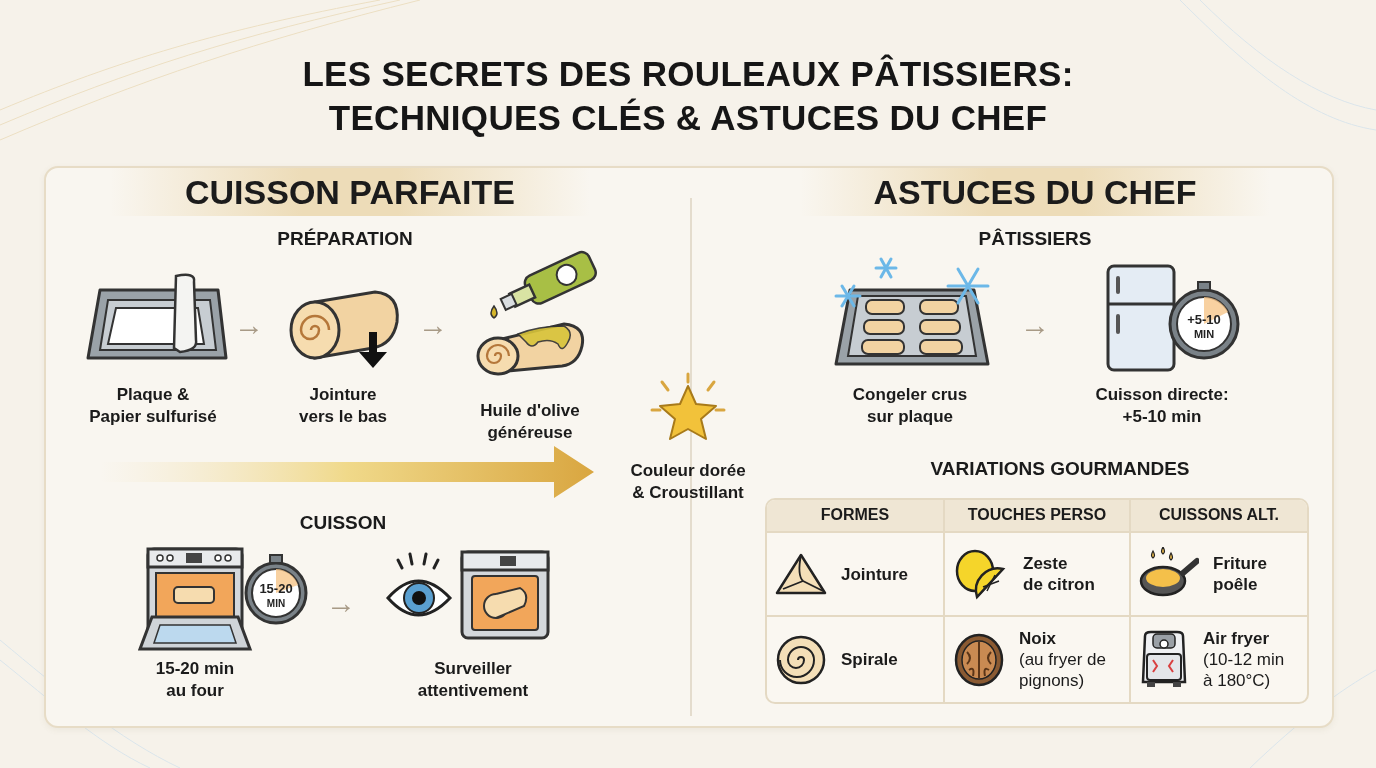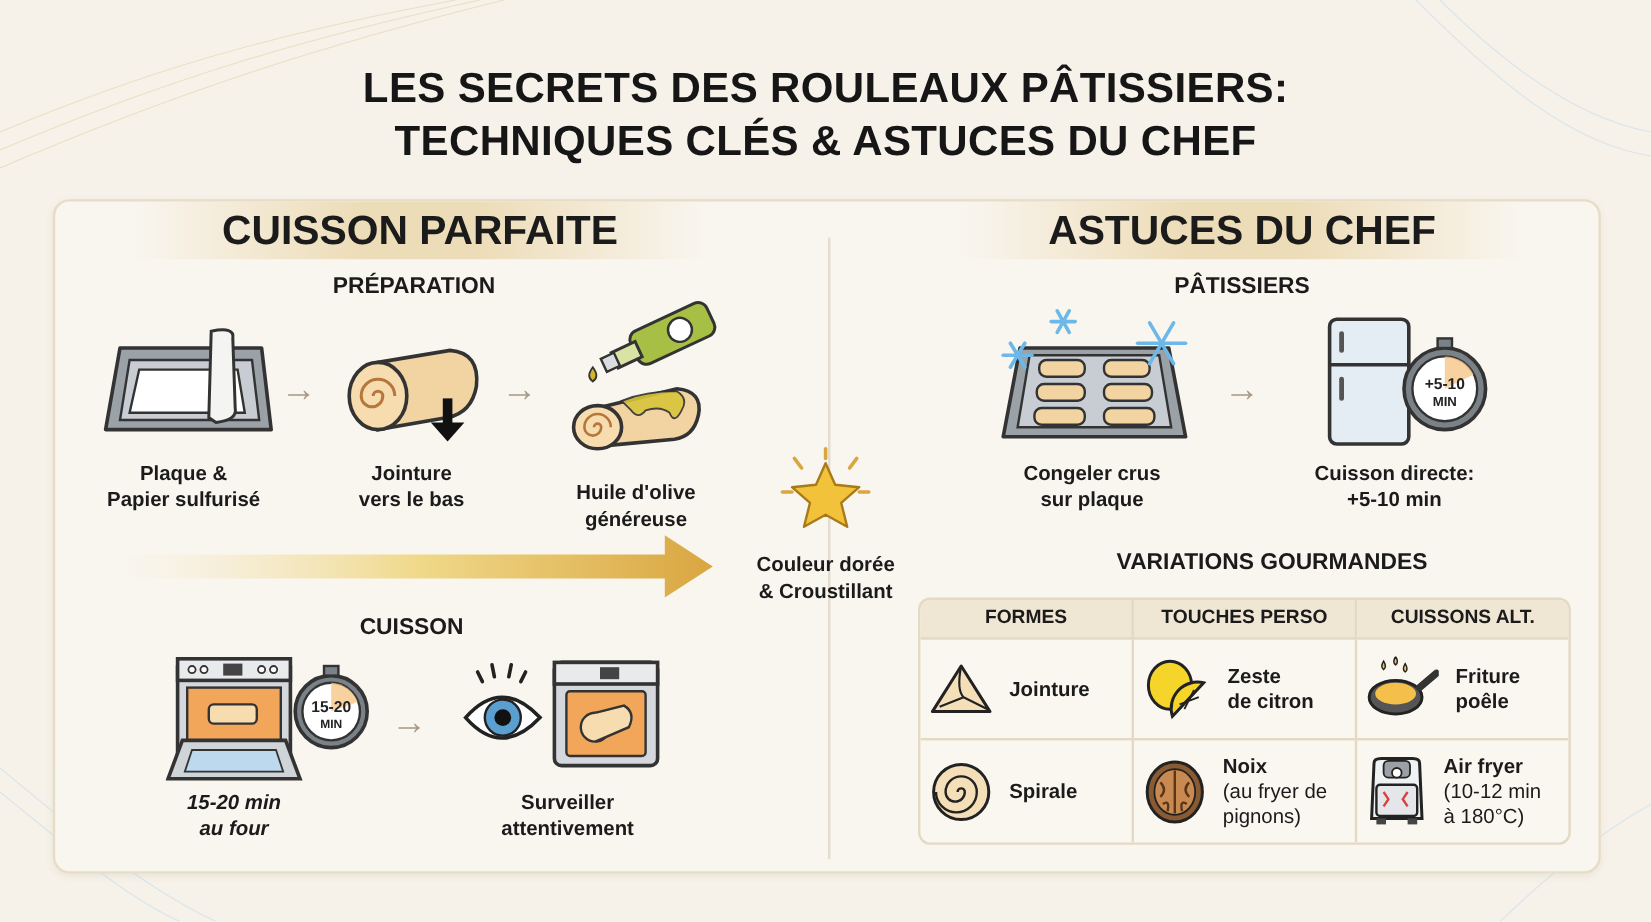--- a/index.html
+++ b/index.html
@@ -181,21 +181,21 @@
   <circle cx="35" cy="50" r="15" fill="#5a9fd0" stroke="#222" stroke-width="2"></circle>
   <circle cx="35" cy="50" r="7" fill="#111"></circle>
   <rect x="78" y="4" width="86" height="86" rx="6" fill="#d4d8dc" stroke="#333" stroke-width="3"></rect>
   <rect x="78" y="4" width="86" height="18" fill="#e8eaec" stroke="#333" stroke-width="3"></rect>
   <rect x="116" y="8" width="16" height="10" fill="#444"></rect>
   <rect x="88" y="28" width="66" height="54" rx="3" fill="#f2a65a" stroke="#333" stroke-width="2"></rect>
   <ellipse cx="112" cy="58" rx="12" ry="12" fill="#f6dcaf" stroke="#333" stroke-width="2"></ellipse>
   <path d="M112 46 L136 40 Q146 46 140 58 L112 70" fill="#f6dcaf" stroke="#333" stroke-width="2"></path>
 </svg>
 
-<div class="cap" style="left:140px; top:658px; width:110px;font-style:italic;">
+<div class="cap" style="left:140px; top:658px; width:110px;">
   <div>15-20 min</div>
     <div>au four</div>
 </div>
 <div class="cap" style="left:388px; top:658px; width:170px;">
   <div>Surveiller</div>
     <div>attentivement</div>
 </div>
 
 <div class="section-header" style="left:800px; top:168px; width:470px;">ASTUCES DU CHEF</div>
 <div class="sub" style="left:900px; top:228px; width:270px;">PÂTISSIERS</div>

